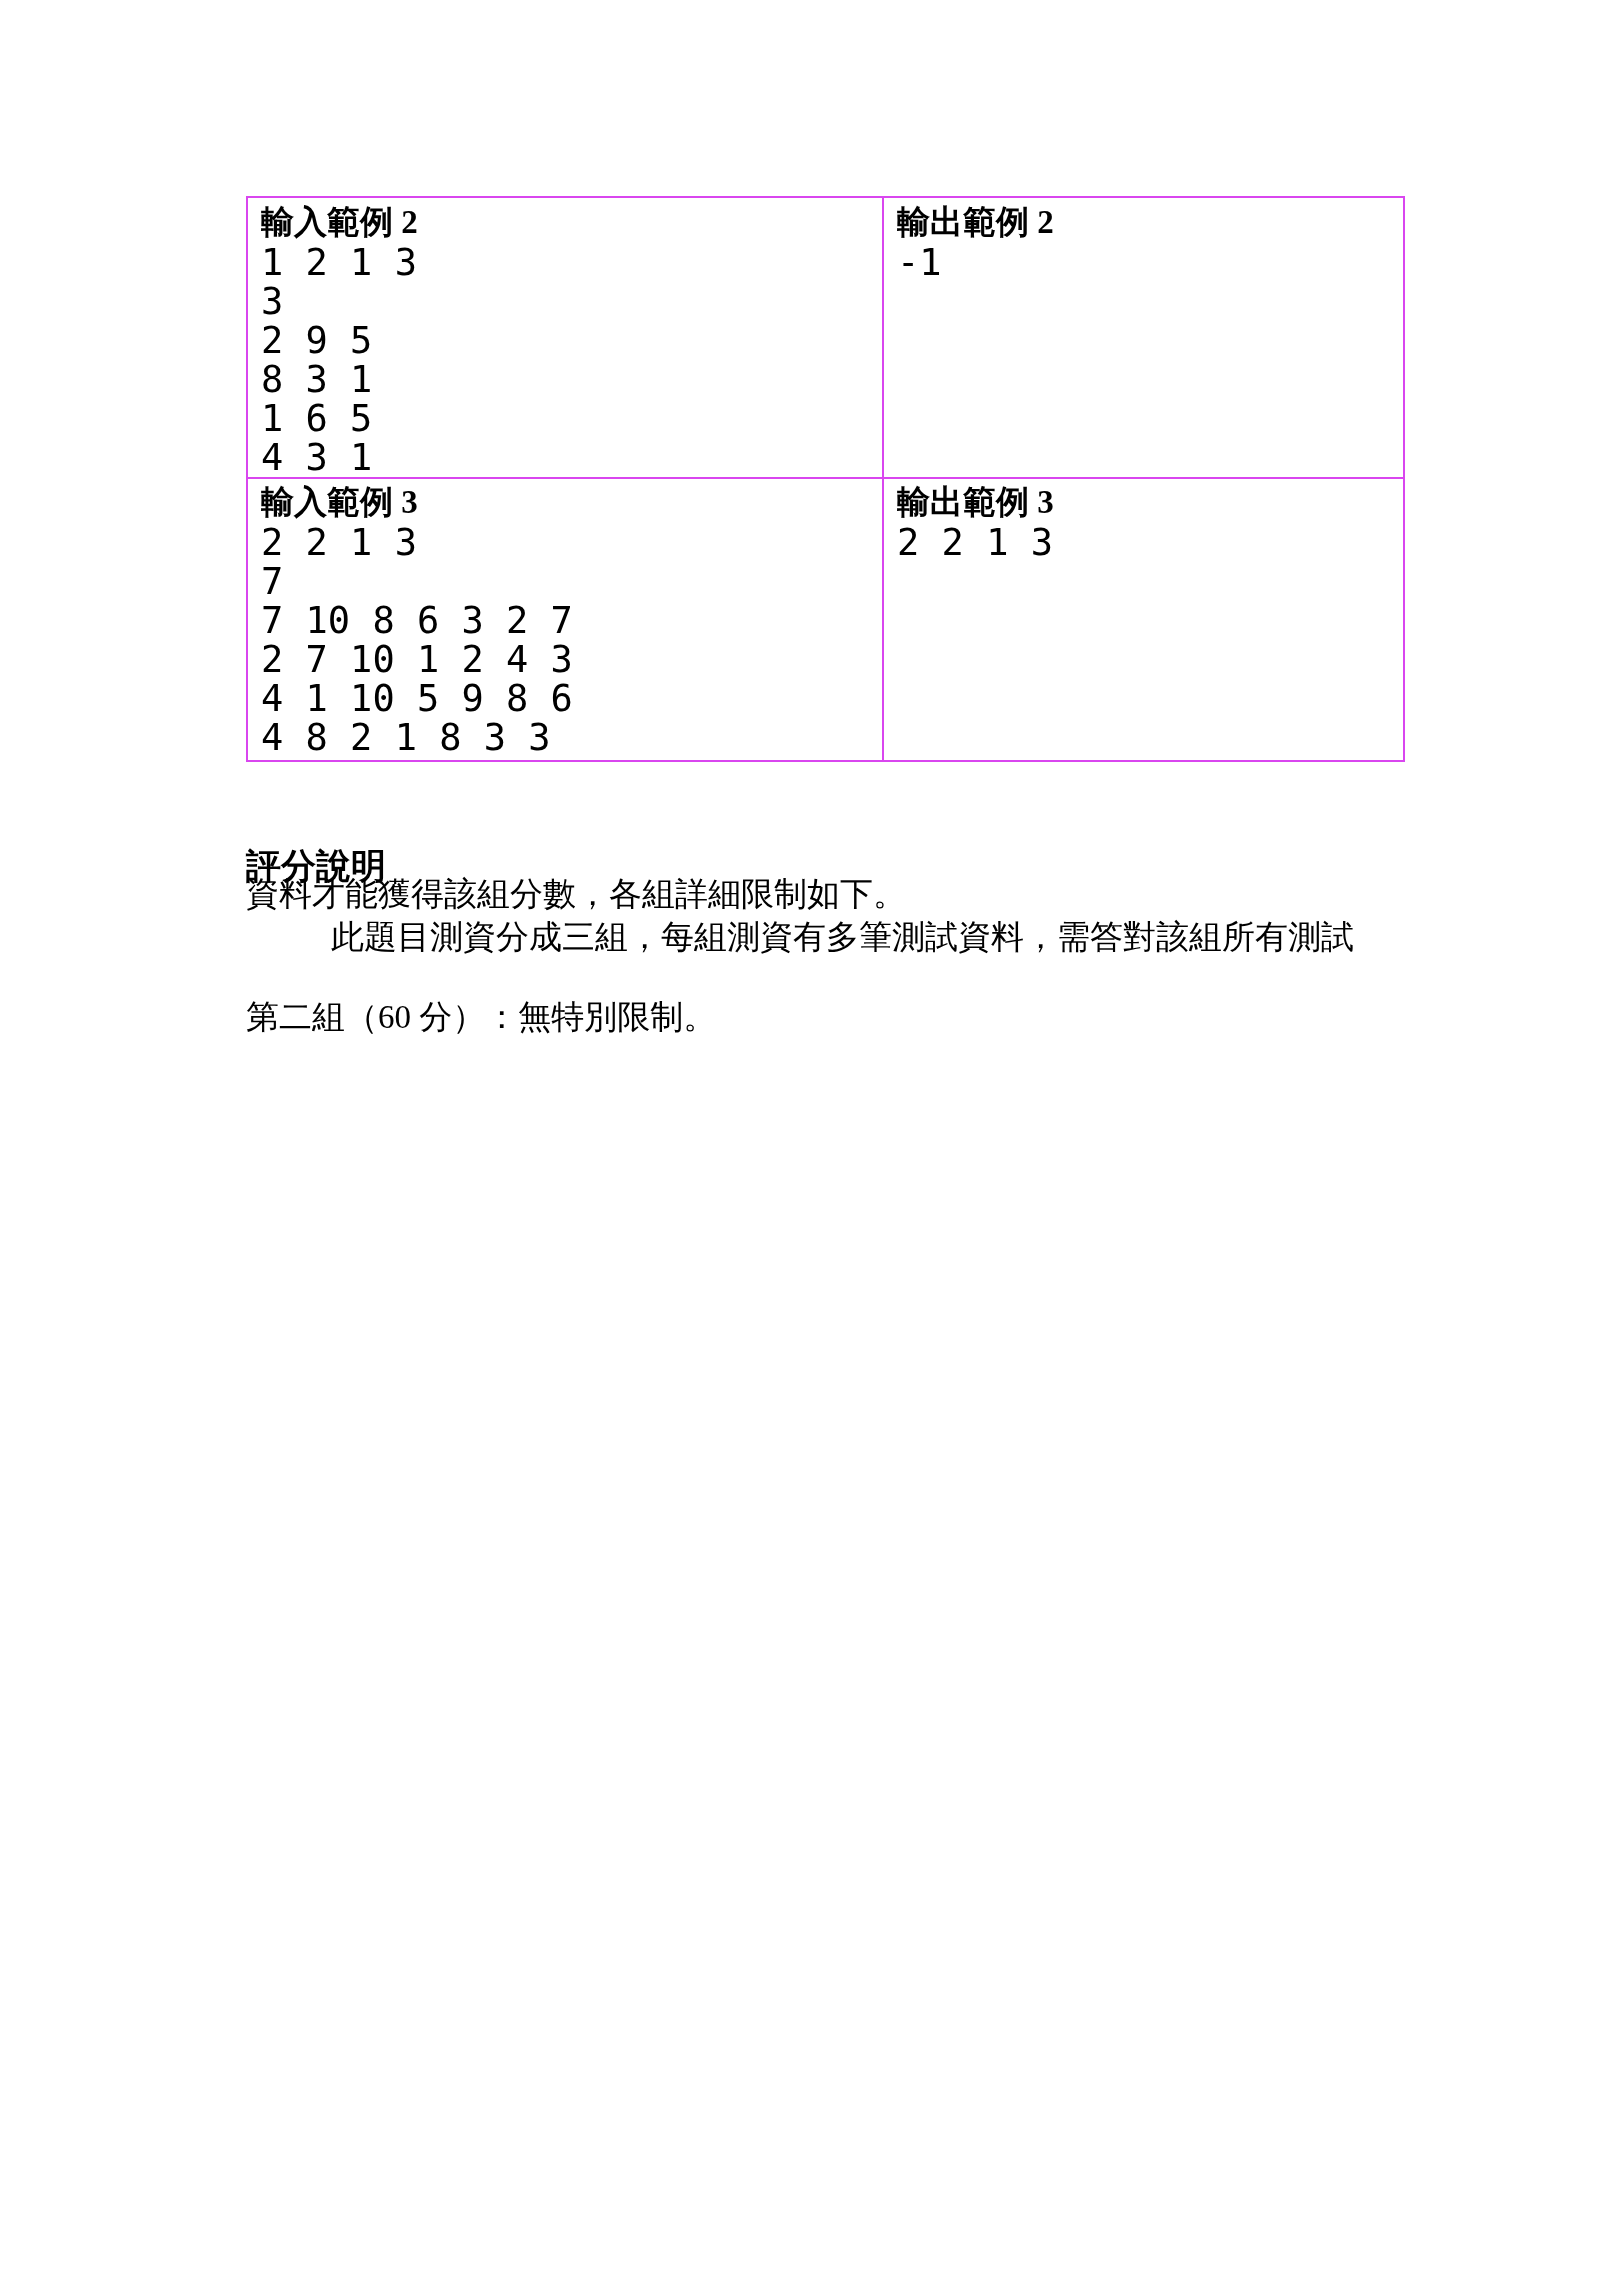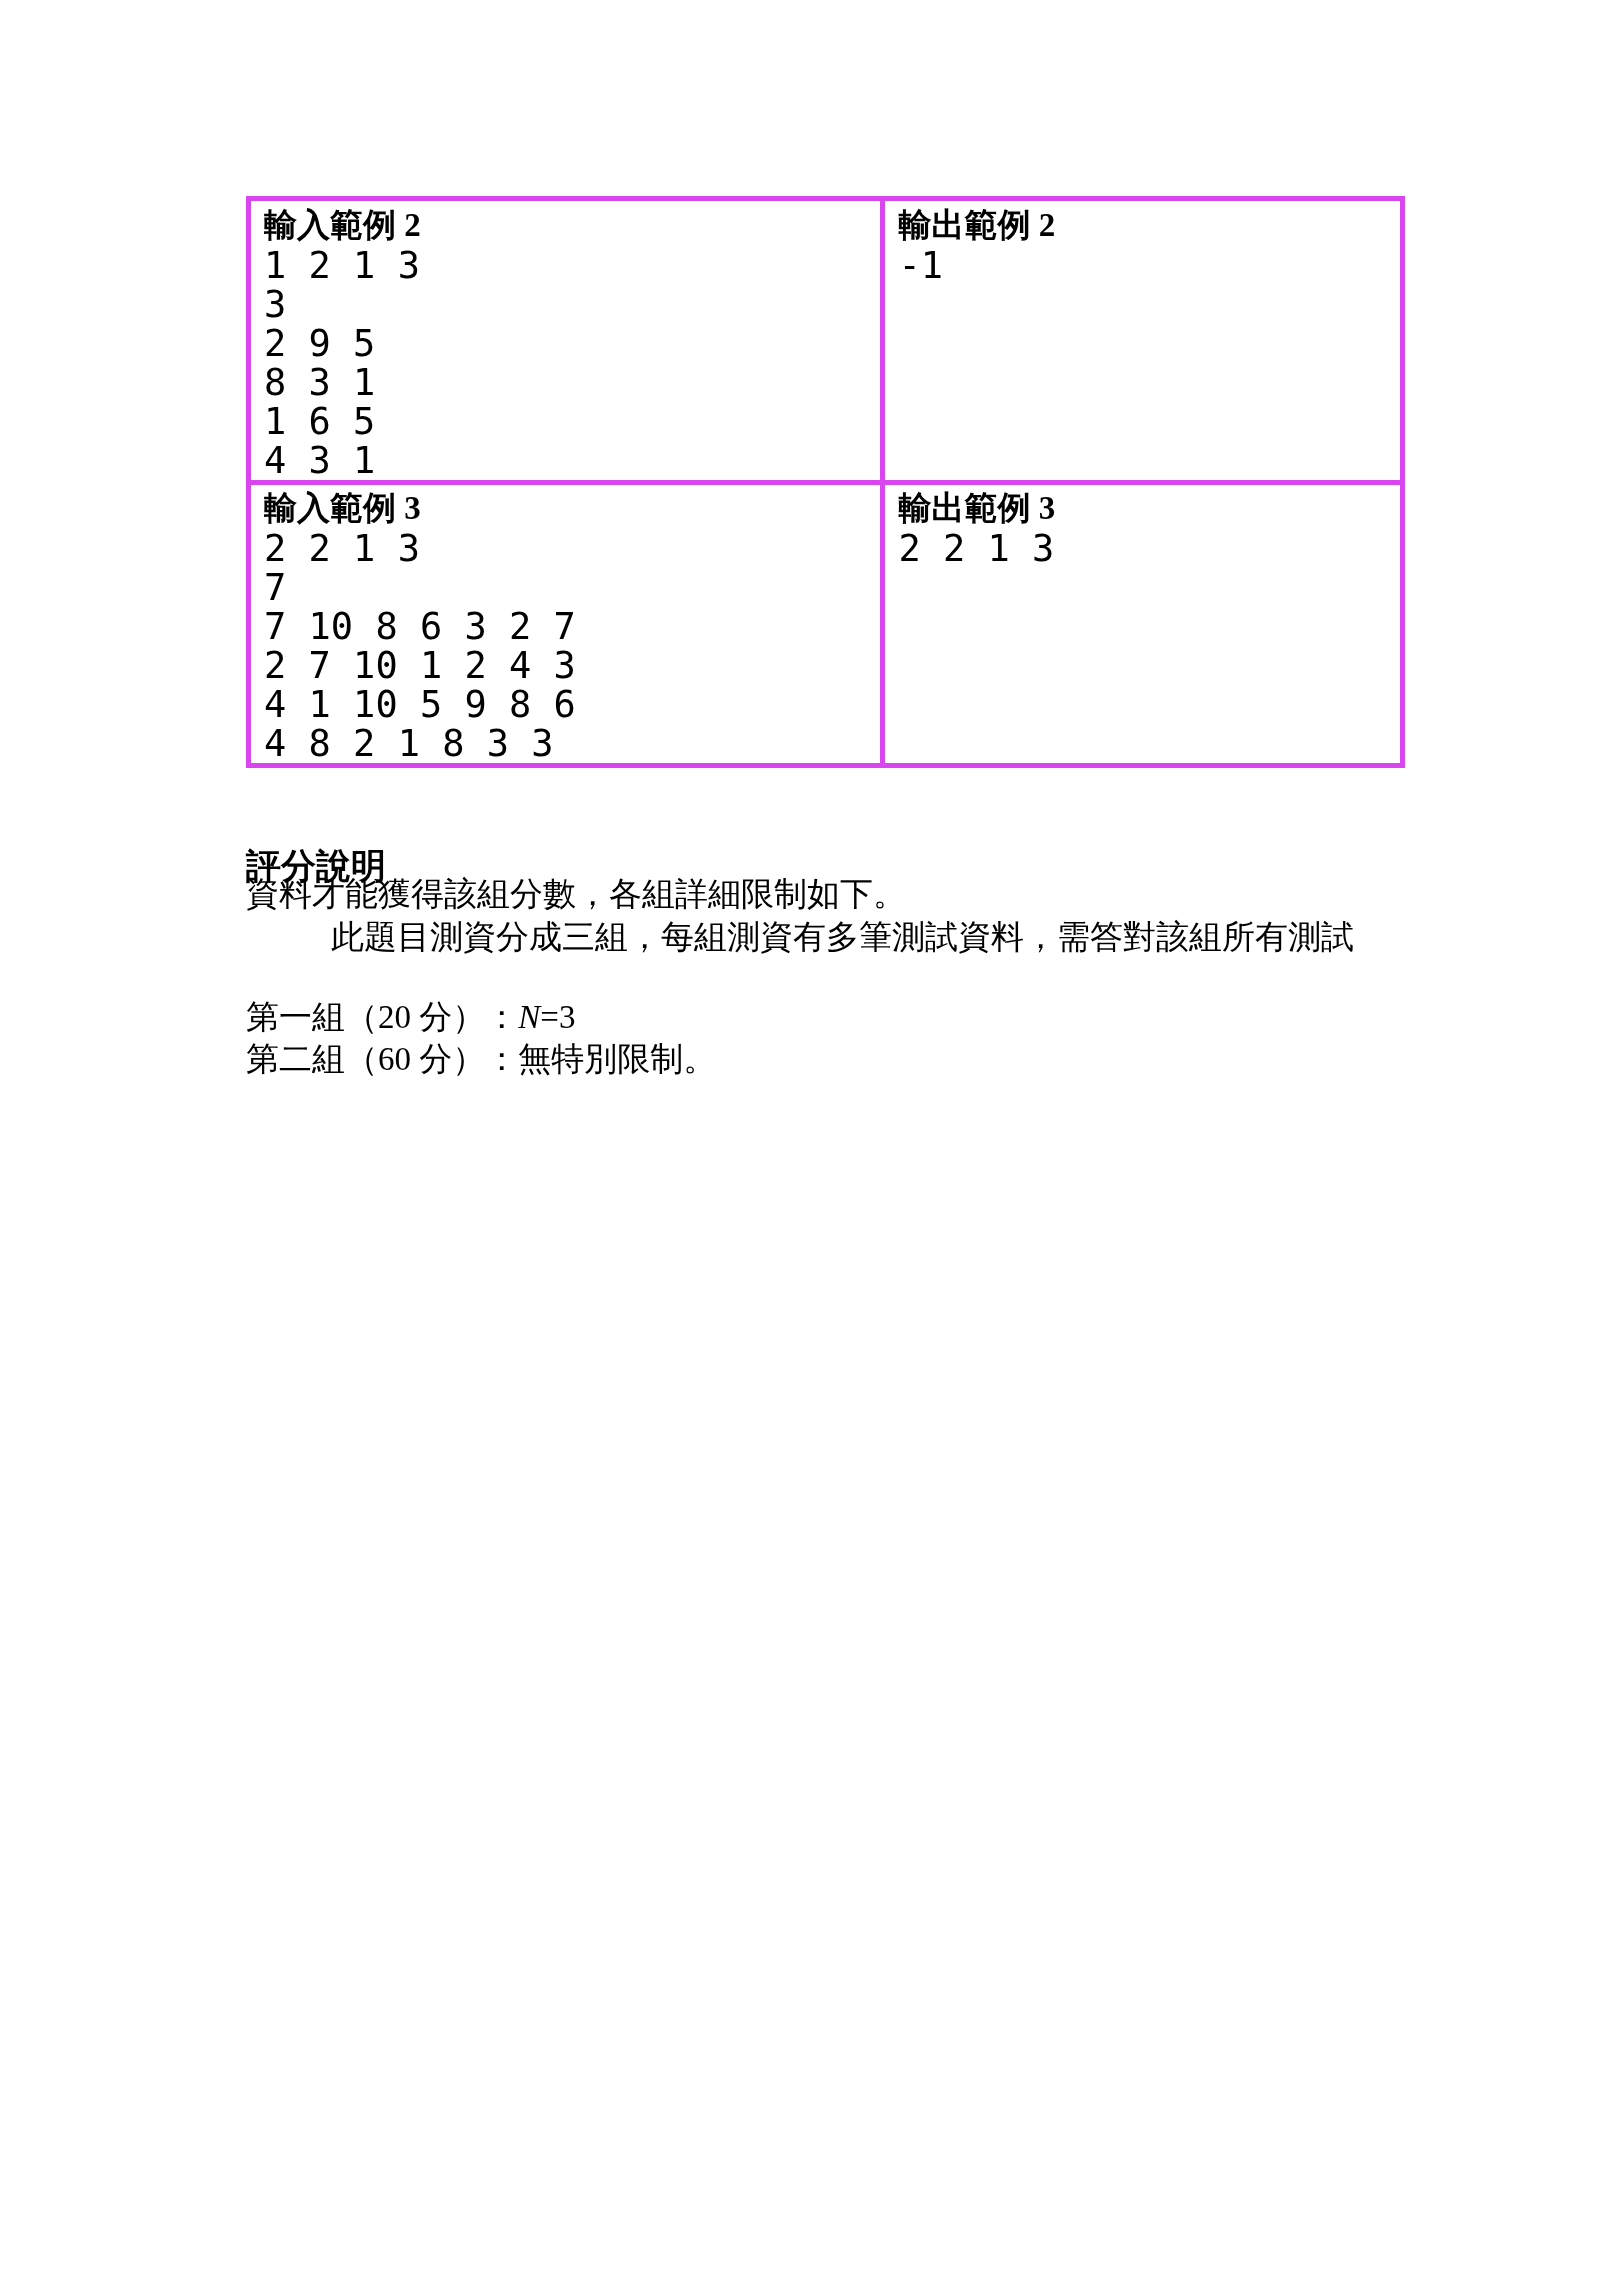--- a/index.html
+++ b/index.html
@@ -23,21 +23,21 @@
   
   table.examples {
     position: absolute;
     left: 246px;
     top: 196px;
     width: 1159px;
     border-collapse: collapse;
     table-layout: fixed;
   }
   table.examples td {
-    border: 5px solid #d946ef;
+    border: 2px solid #d946ef;
     vertical-align: top;
     padding: 2.6px 6.5px 0 13px;
     overflow: hidden;
   }
   td.col-input  { width: 580px; }
   td.col-output { width: 475px; border-radius: 15px; }
   tr.row-1 td { height: 274px; }
   tr.row-2 td { height: 283px; }
 
   .cell-header {
@@ -127,18 +127,17 @@
   </table>
 
   <h2 class="scoring-heading">評分說明</h2>
 
   <div class="scoring-paragraph">
     <span class="paragraph-line">資料才能獲得該組分數，各組詳細限制如下。</span>
     <span class="paragraph-line first">此題目測資分成三組，每組測資有多筆測試資料，需答對該組所有測試</span>
   </div>
 
   <div class="scoring-groups">
-    <span class="group-line"><span>第一組（20 分）：</span><span class="group-variable">N</span><span>=3</span></span>
     <span class="group-line"><span>第二組（60 分）：</span><span class="group-variable"></span><span>無特別限制。</span></span>
   </div>
 
 </div>
 
 
 </body></html>

